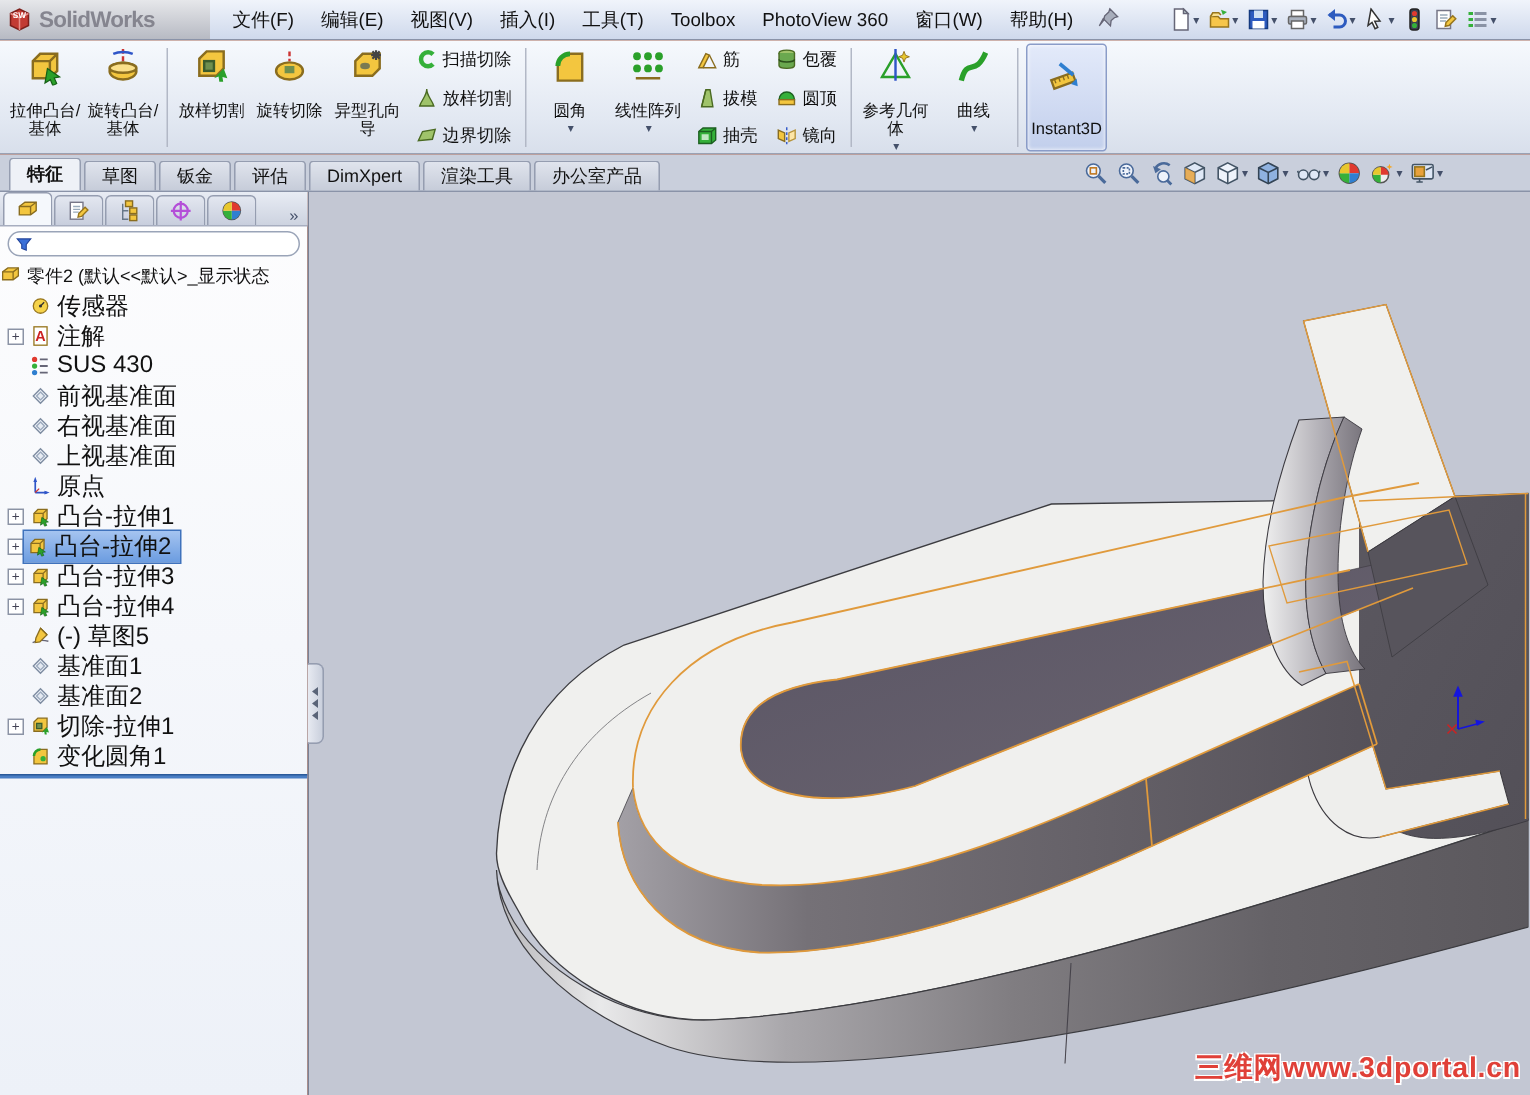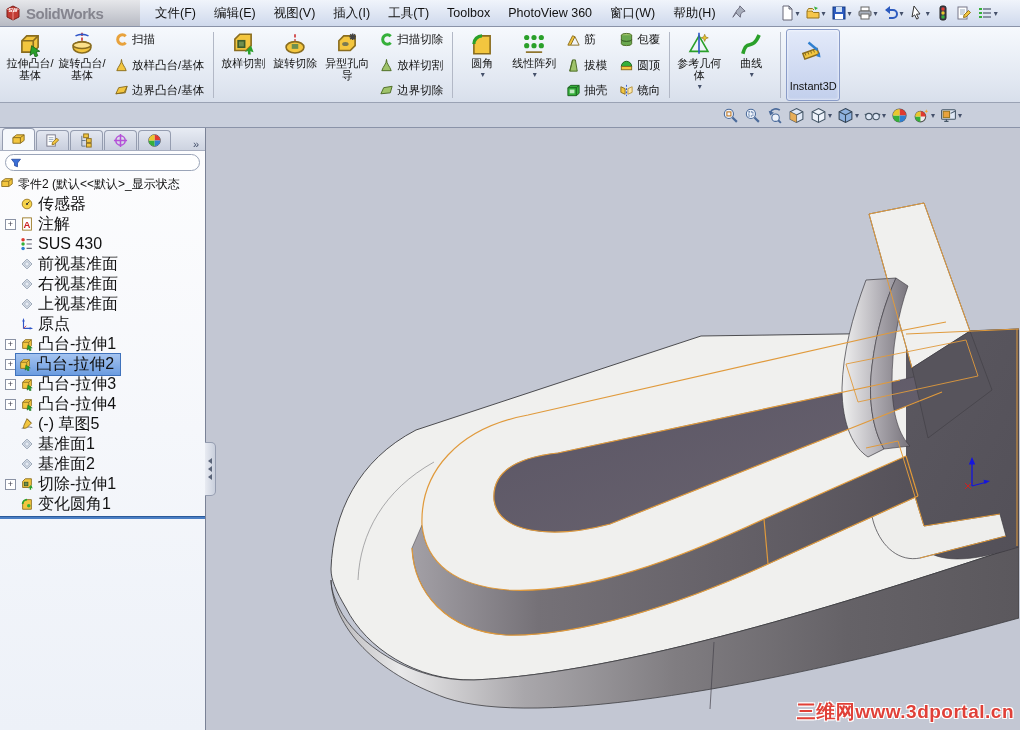--- a/index.html
+++ b/index.html
@@ -19,21 +19,21 @@
   .quickbar { display:flex; align-items:center; margin-left:28px; gap:1px; }
   .qbtn { display:flex; align-items:center; padding:1px 2px; border-radius:2px; }
   .dd { font-size:8px; color:#44506a; margin-left:1px; }
 
   
   .ribbon { height:76px; display:flex; align-items:stretch; padding:2px 2px 1px 4px;
     background:linear-gradient(#f6f9fd,#e2e8f2 70%,#d8dfeb); border-bottom:1px solid #9aa2b4; }
   .rgroup { display:flex; align-items:stretch; }
   .bigbtn { width:52px; display:flex; flex-direction:column; align-items:center; padding-top:2px;
     font-size:11px; line-height:12px; text-align:center; border-radius:3px; }
-  .bigbtn .blabel { margin-top:0; word-break:break-all; width:50px; }
+  .bigbtn .blabel { margin-top:11px; word-break:break-all; width:50px; }
   .stackcol { display:flex; flex-direction:column; justify-content:space-between; padding:3px 4px; }
   .smallbtn { display:flex; align-items:center; gap:3px; font-size:11.5px; white-space:nowrap;
     padding:0 2px; border-radius:2px; }
   .rsep { width:1px; background:#b2b8c6; margin:3px 3px; }
   .instant3d { width:54px; margin-left:2px; display:flex; flex-direction:column; align-items:center;
     justify-content:center; gap:18px; font-size:11px; border:1px solid #8a9cc8; border-radius:3px;
     background:linear-gradient(#e3eafa,#c2cfec); box-shadow:inset 0 0 3px #fff; }
 
   
   .tabrow { height:25px; display:flex; align-items:flex-end; padding-left:6px;
@@ -218,47 +218,20 @@
           <span style="display:flex">
             <svg viewBox="0 0 16 16" width="26" height="26">
               <path d="M8 1v5" stroke="#cc3333" stroke-dasharray="2 1"></path>
               <ellipse cx="8" cy="10" rx="5.5" ry="3.5" fill="#f3c63f" stroke="#8a6d1f"></ellipse>
               <ellipse cx="8" cy="8.8" rx="5.5" ry="2" fill="#fbe08a" stroke="#8a6d1f"></ellipse>
               <path d="M4 3a6 3 0 0 1 8 0" fill="none" stroke="#2f55c8"></path>
             </svg>
           </span>
           <span class="blabel">旋转凸台/基体</span>
         </div>
-        <div class="stackcol">
-          <div class="smallbtn">
-            <span style="display:flex">
-              <svg viewBox="0 0 16 16" width="15" height="15">
-                <path d="M12.5 4.5A5 5 0 1 0 12.5 11.5" fill="none" stroke="#e8a23c" stroke-width="3.2"></path>
-              </svg>
-            </span>
-            <span>扫描</span>
-          </div>
-          <div class="smallbtn">
-            <span style="display:flex">
-              <svg viewBox="0 0 16 16" width="15" height="15">
-                <path d="M8 1.5C8 6.5 4.5 8.5 3 13.5h10C11.5 8.5 8 6.5 8 1.5z" fill="#f3c63f" stroke="#8a6d1f"></path>
-              </svg>
-            </span>
-            <span>放样凸台/基体</span>
-          </div>
-          <div class="smallbtn">
-            <span style="display:flex">
-              <svg viewBox="0 0 16 16" width="15" height="15">
-                <path d="M2 11.5 5 5l9-1.5-2 7z" fill="#f3c63f" stroke="#8a6d1f"></path>
-                <path d="M2 11.5 11 10l3-6.5" fill="none" stroke="#8a6d1f"></path>
-              </svg>
-            </span>
-            <span>边界凸台/基体</span>
-          </div>
-        </div>
       </div>
       <div class="rsep"></div>
       <div class="rgroup">
         <div class="bigbtn">
           <span style="display:flex">
             <svg viewBox="0 0 16 16" width="26" height="26">
               <path d="M3 5l3-3h7v7l-3 3H3z" fill="#f3c63f" stroke="#8a6d1f"></path>
               <rect x="5" y="6" width="4" height="4" fill="#6f8f4f" stroke="#3c5c2c"></rect>
               <path d="M13 9l1.5 4-2-.5.3 2h-1.6l-.3-2.2-1.9.7z" fill="#2aa02a"></path>
             </svg>
@@ -436,20 +409,29 @@
             </g>
             <path d="M5 3l6 5" stroke="#2f7fd0" stroke-width="1.6"></path>
             <path d="M12.5 9.5 13 13l-3-1z" fill="#2f7fd0"></path>
           </svg>
         </span>
         <span>Instant3D</span>
       </div>
     </div>
 
   <div class="tabrow">
+    <div style="display:flex;align-items:flex-end;" id="tabs">
+        <span class="ctab active">特征</span>
+        <span class="ctab">草图</span>
+        <span class="ctab">钣金</span>
+        <span class="ctab">评估</span>
+        <span class="ctab">DimXpert</span>
+        <span class="ctab">渲染工具</span>
+        <span class="ctab">办公室产品</span>
+      </div>
     <div class="viewtools" id="viewtools">
         <div class="vbtn">
           <span style="display:flex">
             <svg viewBox="0 0 16 16" width="17" height="17">
               <circle cx="6.5" cy="6.5" r="4.3" fill="#eef3fb" stroke="#4a6a9a"></circle>
               <rect x="4.6" y="4.6" width="3.8" height="3.8" fill="none" stroke="#c07820"></rect>
               <path d="M9.8 9.8 14 14" stroke="#4a6a9a" stroke-width="2"></path>
             </svg>
           </span>
         </div>

